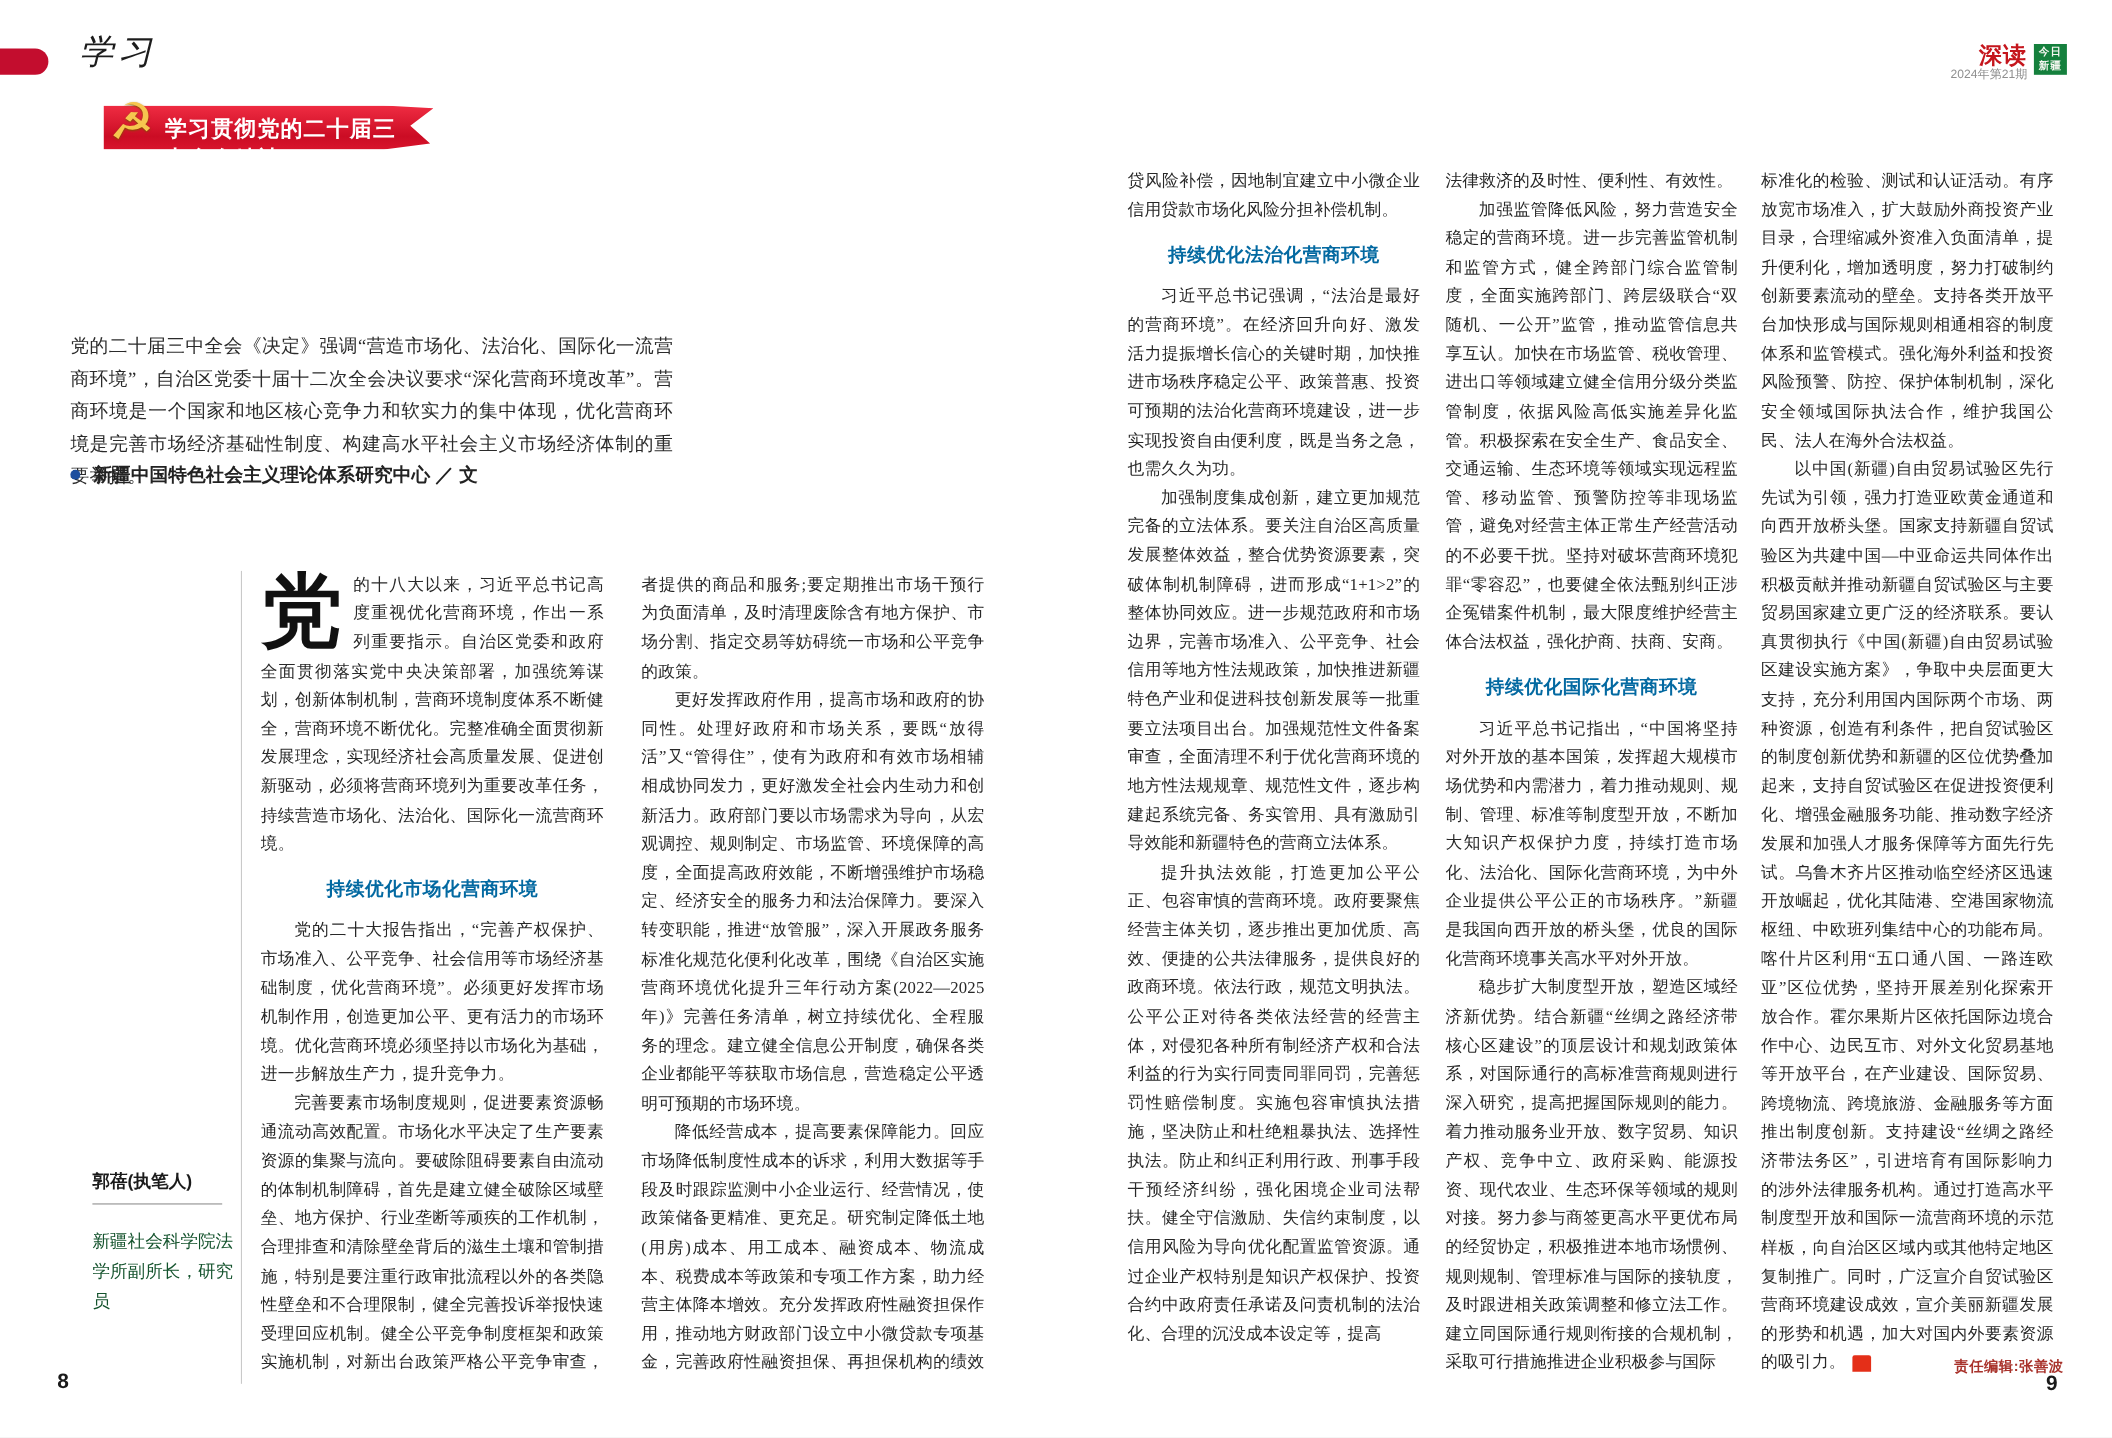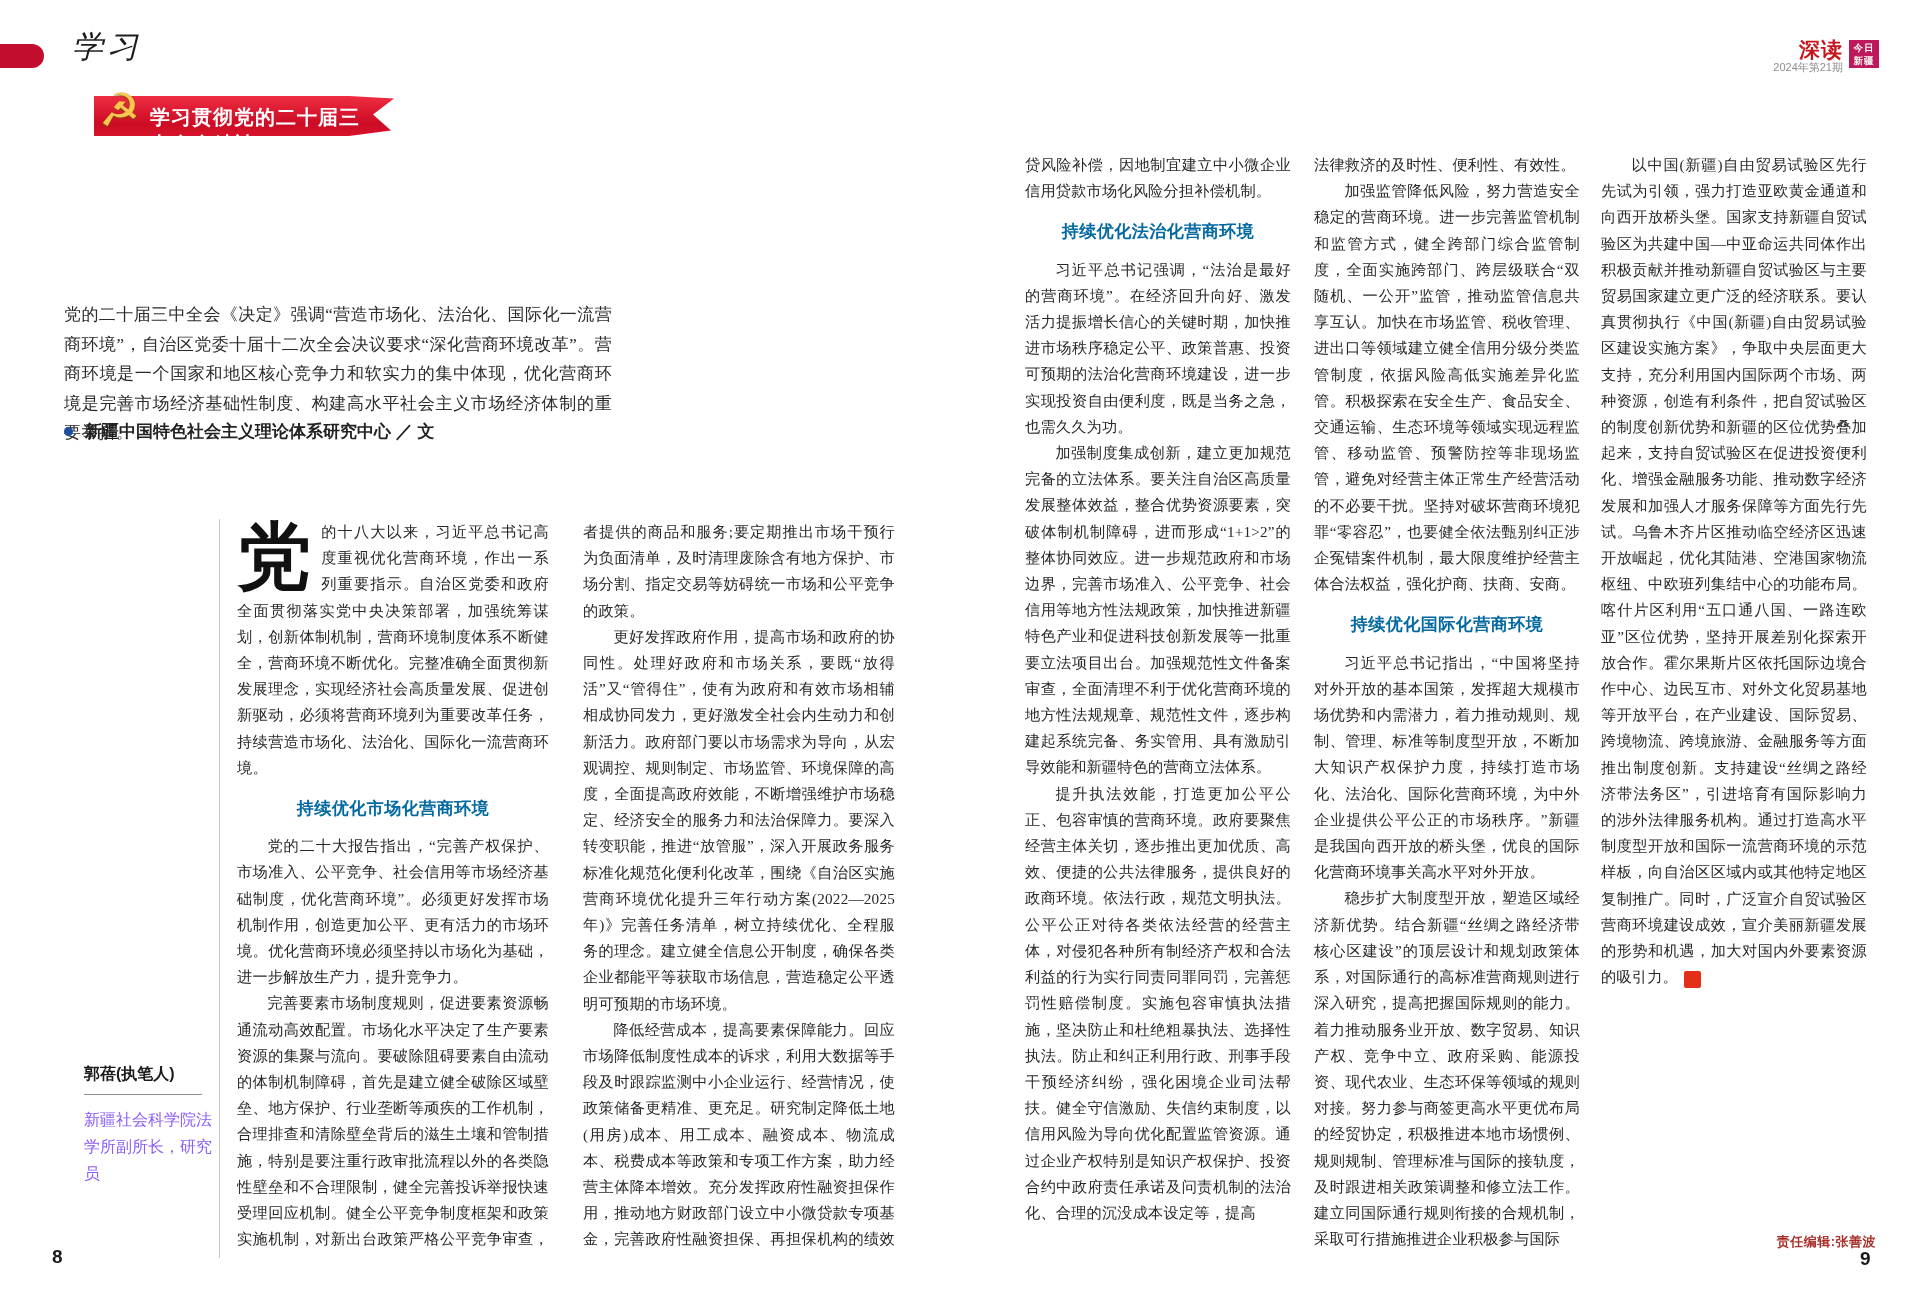--- a/index.html
+++ b/index.html
@@ -10,21 +10,21 @@
   
   .red-pill{left:0;top:44px;width:44px;height:24px;background:#c30d2e;border-radius:0 13px 13px 0;}
   .section-label{left:72px;top:26px;font-family:"DejaVu Serif", serif;font-style:italic;
         font-size:31px;font-weight:400;color:#1c1c1c;letter-spacing:4px;}
 
   
   .deep-read{left:1723px;top:36px;width:120px;text-align:right;color:#c5161d;
         font-family:"Liberation Sans", sans-serif;font-weight:bold;font-size:21px;letter-spacing:1px;}
   .issue{left:1693px;top:60px;width:150px;text-align:right;color:#8f8f8f;
         font-family:"Liberation Sans", sans-serif;font-size:11px;}
-  .mag-logo{left:1849px;top:40px;width:30px;height:28px;background:#be185d;color:#f7f7f2;
+  .mag-logo{left:1849px;top:40px;width:30px;height:28px;background:#15803d;color:#f7f7f2;
         font-family:"Liberation Sans", sans-serif;font-size:9.5px;font-weight:bold;line-height:13px;
         text-align:center;padding-top:1px;box-sizing:border-box;letter-spacing:1px;}
 
   
   .banner{left:94px;top:96px;width:300px;height:40px;
         background:linear-gradient(180deg,#ef2c42 0%,#cb0c24 70%,#d8142c 100%);
         clip-path:polygon(0 0,85% 0,100% 6%,93% 46%,99% 86%,85% 100%,0 100%);}
   .banner-text{left:150px;top:104px;width:230px;color:#ffffff;
         font-family:"Liberation Sans", sans-serif;font-weight:bold;font-size:20px;letter-spacing:1px;}
   .emblem{left:99px;top:88px;font-size:46px;color:#f6c64f;line-height:1;
@@ -59,22 +59,22 @@
   .dropcap{float:left;font-family:"DejaVu Serif", serif;font-weight:700;font-size:74px;
         line-height:66px;margin:4px 10px 0 0;color:#111;}
   .endmark{display:inline-block;width:17px;height:17px;background:#e42f18;color:#fff;
         font-family:"Liberation Serif", serif;font-weight:bold;font-style:italic;font-size:13px;
         line-height:17px;text-align:center;border-radius:2px;margin-left:6px;vertical-align:-2px;}
 
   
   .author-box{left:84px;top:1064px;width:128px;font-family:"Liberation Sans", sans-serif;}
   .author-name{font-size:16px;font-weight:bold;color:#1b1b1b;padding-bottom:9px;
         border-bottom:1px solid #8f8f8f;width:118px;}
-  .author-bio{margin-top:11px;font-family:"Liberation Serif", serif;font-size:16px;
-        line-height:27px;color:#8b5cf6;text-align:justify;}
+  .author-bio{margin-top:21px;font-family:"Liberation Serif", serif;font-size:16px;
+        line-height:27px;color:#14532d;text-align:justify;}
 
   
   .pagenum{font-family:"Liberation Sans", sans-serif;font-weight:bold;font-size:19px;color:#1a1a1a;}
   #pn8{left:52px;top:1246px;}
   #pn9{left:1860px;top:1248px;}
   .editor{left:1660px;top:1233px;width:216px;text-align:right;color:#a8322b;
         font-family:"Liberation Sans", sans-serif;font-weight:bold;font-size:13px;letter-spacing:0.5px;}
 </style>
 </head>
 <body>
@@ -123,20 +123,21 @@
       <p class="p">提升执法效能，打造更加公平公正、包容审慎的营商环境。政府要聚焦经营主体关切，逐步推出更加优质、高效、便捷的公共法律服务，提供良好的政商环境。依法行政，规范文明执法。公平公正对待各类依法经营的经营主体，对侵犯各种所有制经济产权和合法利益的行为实行同责同罪同罚，完善惩罚性赔偿制度。实施包容审慎执法措施，坚决防止和杜绝粗暴执法、选择性执法。防止和纠正利用行政、刑事手段干预经济纠纷，强化困境企业司法帮扶。健全守信激励、失信约束制度，以信用风险为导向优化配置监管资源。通过企业产权特别是知识产权保护、投资合约中政府责任承诺及问责机制的法治化、合理的沉没成本设定等，提高</p>
     </div>
   <div id="p9c2" class="abs col p9col">
       <p class="cont">法律救济的及时性、便利性、有效性。</p>
       <p class="p">加强监管降低风险，努力营造安全稳定的营商环境。进一步完善监管机制和监管方式，健全跨部门综合监管制度，全面实施跨部门、跨层级联合“双随机、一公开”监管，推动监管信息共享互认。加快在市场监管、税收管理、进出口等领域建立健全信用分级分类监管制度，依据风险高低实施差异化监管。积极探索在安全生产、食品安全、交通运输、生态环境等领域实现远程监管、移动监管、预警防控等非现场监管，避免对经营主体正常生产经营活动的不必要干扰。坚持对破坏营商环境犯罪“零容忍”，也要健全依法甄别纠正涉企冤错案件机制，最大限度维护经营主体合法权益，强化护商、扶商、安商。</p>
       <h3>持续优化国际化营商环境</h3>
       <p class="p">习近平总书记指出，“中国将坚持对外开放的基本国策，发挥超大规模市场优势和内需潜力，着力推动规则、规制、管理、标准等制度型开放，不断加大知识产权保护力度，持续打造市场化、法治化、国际化营商环境，为中外企业提供公平公正的市场秩序。”新疆是我国向西开放的桥头堡，优良的国际化营商环境事关高水平对外开放。</p>
       <p class="p">稳步扩大制度型开放，塑造区域经济新优势。结合新疆“丝绸之路经济带核心区建设”的顶层设计和规划政策体系，对国际通行的高标准营商规则进行深入研究，提高把握国际规则的能力。着力推动服务业开放、数字贸易、知识产权、竞争中立、政府采购、能源投资、现代农业、生态环保等领域的规则对接。努力参与商签更高水平更优布局的经贸协定，积极推进本地市场惯例、规则规制、管理标准与国际的接轨度，及时跟进相关政策调整和修立法工作。建立同国际通行规则衔接的合规机制，采取可行措施推进企业积极参与国际</p>
     </div>
   <div id="p9c3" class="abs col p9col">
+      <p class="cont">标准化的检验、测试和认证活动。有序放宽市场准入，扩大鼓励外商投资产业目录，合理缩减外资准入负面清单，提升便利化，增加透明度，努力打破制约创新要素流动的壁垒。支持各类开放平台加快形成与国际规则相通相容的制度体系和监管模式。强化海外利益和投资风险预警、防控、保护体制机制，深化安全领域国际执法合作，维护我国公民、法人在海外合法权益。</p>
       <p class="p">以中国(新疆)自由贸易试验区先行先试为引领，强力打造亚欧黄金通道和向西开放桥头堡。国家支持新疆自贸试验区为共建中国—中亚命运共同体作出积极贡献并推动新疆自贸试验区与主要贸易国家建立更广泛的经济联系。要认真贯彻执行《中国(新疆)自由贸易试验区建设实施方案》，争取中央层面更大支持，充分利用国内国际两个市场、两种资源，创造有利条件，把自贸试验区的制度创新优势和新疆的区位优势叠加起来，支持自贸试验区在促进投资便利化、增强金融服务功能、推动数字经济发展和加强人才服务保障等方面先行先试。乌鲁木齐片区推动临空经济区迅速开放崛起，优化其陆港、空港国家物流枢纽、中欧班列集结中心的功能布局。喀什片区利用“五口通八国、一路连欧亚”区位优势，坚持开展差别化探索开放合作。霍尔果斯片区依托国际边境合作中心、边民互市、对外文化贸易基地等开放平台，在产业建设、国际贸易、跨境物流、跨境旅游、金融服务等方面推出制度创新。支持建设“丝绸之路经济带法务区”，引进培育有国际影响力的涉外法律服务机构。通过打造高水平制度型开放和国际一流营商环境的示范样板，向自治区区域内或其他特定地区复制推广。同时，广泛宣介自贸试验区营商环境建设成效，宣介美丽新疆发展的形势和机遇，加大对国内外要素资源的吸引力。<span class="endmark">J</span></p>
     </div>
 
   <div class="abs author-box">
     <div class="author-name">郭蓓(执笔人)</div>
     <div class="author-bio">新疆社会科学院法学所副所长，研究员</div>
   </div>
 
   <div id="pn8" class="abs pagenum">8</div>
   <div class="abs editor">责任编辑:张善波</div>

